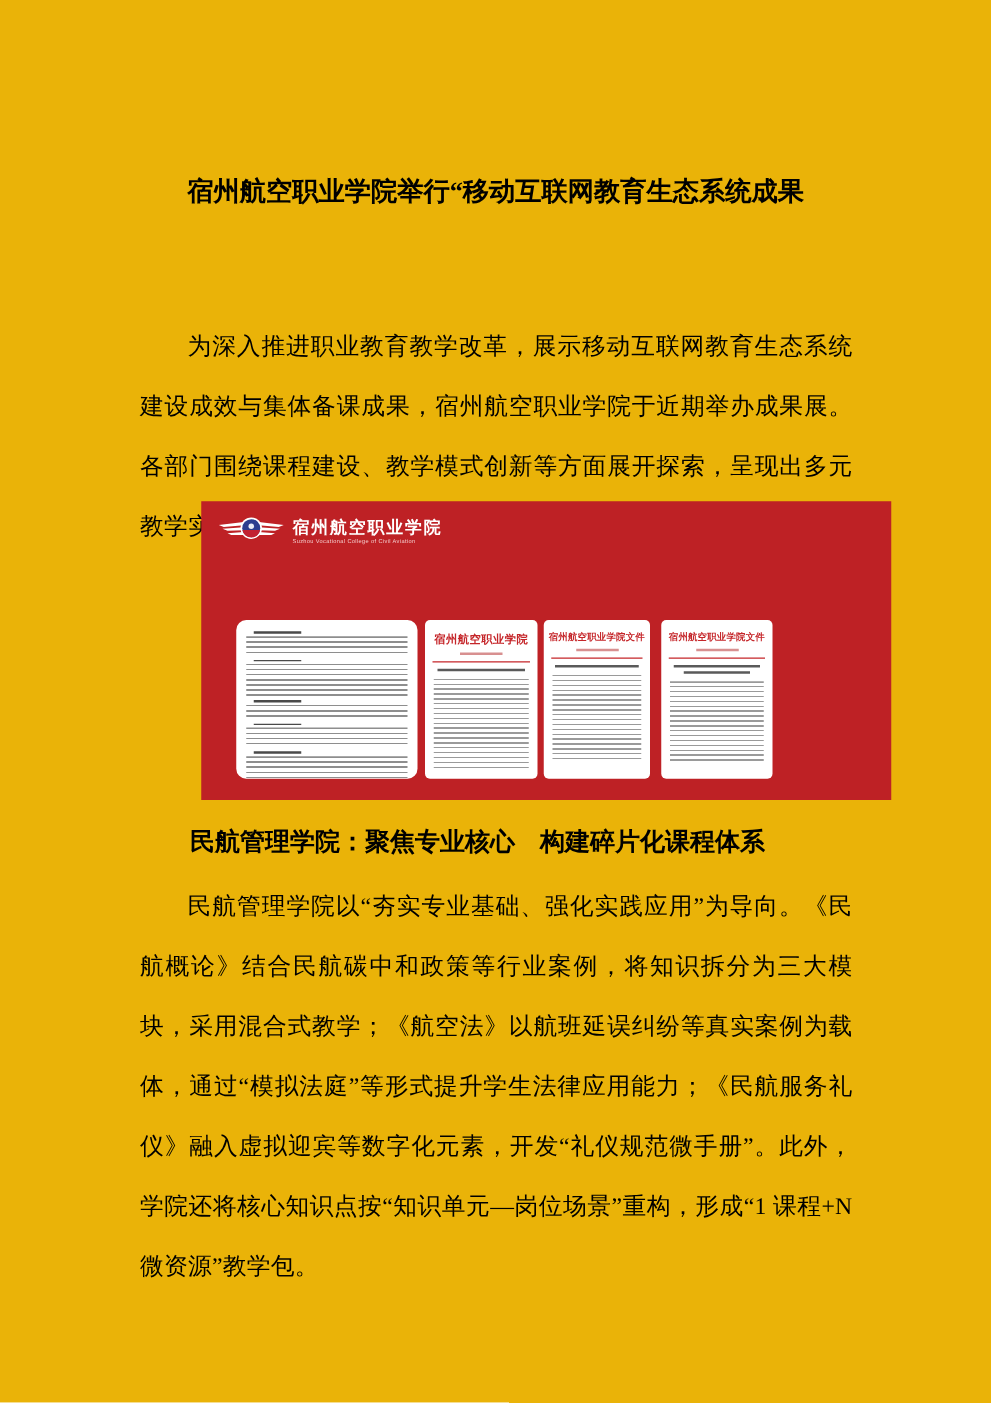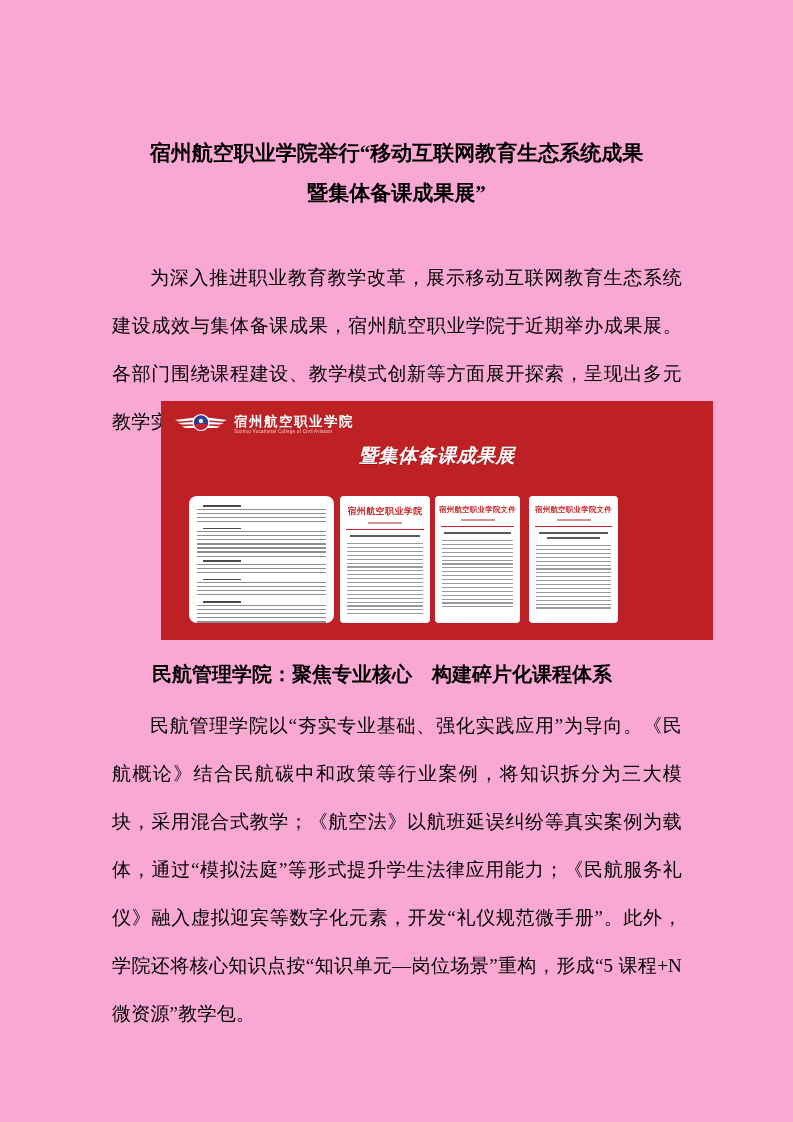--- a/index.html
+++ b/index.html
@@ -1,17 +1,17 @@
 <!DOCTYPE html>
 <html><head>
 <meta charset="utf-8">
 <style>
   html,body{margin:0;padding:0;background:#ffffff;}
   .page{
-    position:relative;width:793px;height:1122px;background:#f9a8d4;overflow:hidden;
+    position:relative;width:793px;height:1122px;background:#eab308;overflow:hidden;
     font-family:"Liberation Serif","DejaVu Serif",serif;color:#000;
   }
   
   .doc-title-block{position:absolute;top:133px;left:0;width:793px;text-align:center;
     font-size:21px;font-weight:bold;line-height:40px;}
   .body-para{position:absolute;left:112px;width:570px;font-size:19px;line-height:48px;
     text-align:justify;text-indent:2em;letter-spacing:0.2px;}
   .para1{top:254px;}
   .section-heading{position:absolute;top:658px;left:112px;width:600px;font-size:20px;
     font-weight:bold;line-height:32px;text-indent:2em;font-family:Liberation Serif, serif;}
@@ -47,21 +47,20 @@
   .doc-sub.w2{width:60%;margin-top:2.5px;}
   .doc-body{margin:6px 7px 0;background:repeating-linear-gradient(to bottom,#9a9a9a 0,#9a9a9a 1.1px,transparent 1.1px,transparent 3.9px);}
 </style>
 </head>
 <body>
 
 <div class="page">
 
   <div class="doc-title-block">
     <div>宿州航空职业学院举行“移动互联网教育生态系统成果</div>
-    <div>暨集体备课成果展”</div>
   </div>
 
   <div class="body-para para1">为深入推进职业教育教学改革，展示移动互联网教育生态系统建设成效与集体备课成果，宿州航空职业学院于近期举办成果展。各部门围绕课程建设、教学模式创新等方面展开探索，呈现出多元教学实践成果。</div>
 
   <div class="banner">
 
     <div class="logo-row">
       <span>
         <svg width="54" height="24" viewBox="0 0 54 24">
 
@@ -79,21 +78,20 @@
           <circle cx="27" cy="10" r="2.2" fill="#ffffff" opacity="0.9"></circle>
         </svg>
       </span>
       <span class="logo-texts">
         <span class="logo-cn">宿州航空职业学院</span>
         <span class="logo-en">Suzhou Vocational College of Civil Aviation</span>
       </span>
     </div>
 
     <div class="banner-title">
-      <div>暨集体备课成果展</div>
     </div>
 
     <div class="panel panel1">
       <div class="pad-top"></div>
       <div class="tl-h"></div>
       <div class="tl-p" style="height:16px"></div>
       <div class="tl-h"></div>
       <div class="tl-p" style="height:26px"></div>
       <div class="tl-h"></div>
       <div class="tl-p" style="height:12px"></div>
@@ -124,15 +122,15 @@
       <div class="doc-no"></div>
       <div class="doc-rule"></div>
       <div class="doc-sub w1"></div>
       <div class="doc-sub w2"></div>
       <div class="doc-body" style="height:64px"></div>
     </div>
   </div>
 
   <div class="section-heading">民航管理学院：聚焦专业核心　构建碎片化课程体系</div>
 
-  <div class="body-para para2">民航管理学院以“夯实专业基础、强化实践应用”为导向。《民航概论》结合民航碳中和政策等行业案例，将知识拆分为三大模块，采用混合式教学；《航空法》以航班延误纠纷等真实案例为载体，通过“模拟法庭”等形式提升学生法律应用能力；《民航服务礼仪》融入虚拟迎宾等数字化元素，开发“礼仪规范微手册”。此外，学院还将核心知识点按“知识单元—岗位场景”重构，形成“5 课程+N 微资源”教学包。</div>
+  <div class="body-para para2">民航管理学院以“夯实专业基础、强化实践应用”为导向。《民航概论》结合民航碳中和政策等行业案例，将知识拆分为三大模块，采用混合式教学；《航空法》以航班延误纠纷等真实案例为载体，通过“模拟法庭”等形式提升学生法律应用能力；《民航服务礼仪》融入虚拟迎宾等数字化元素，开发“礼仪规范微手册”。此外，学院还将核心知识点按“知识单元—岗位场景”重构，形成“1 课程+N 微资源”教学包。</div>
 
 </div>
 
 </body></html>

